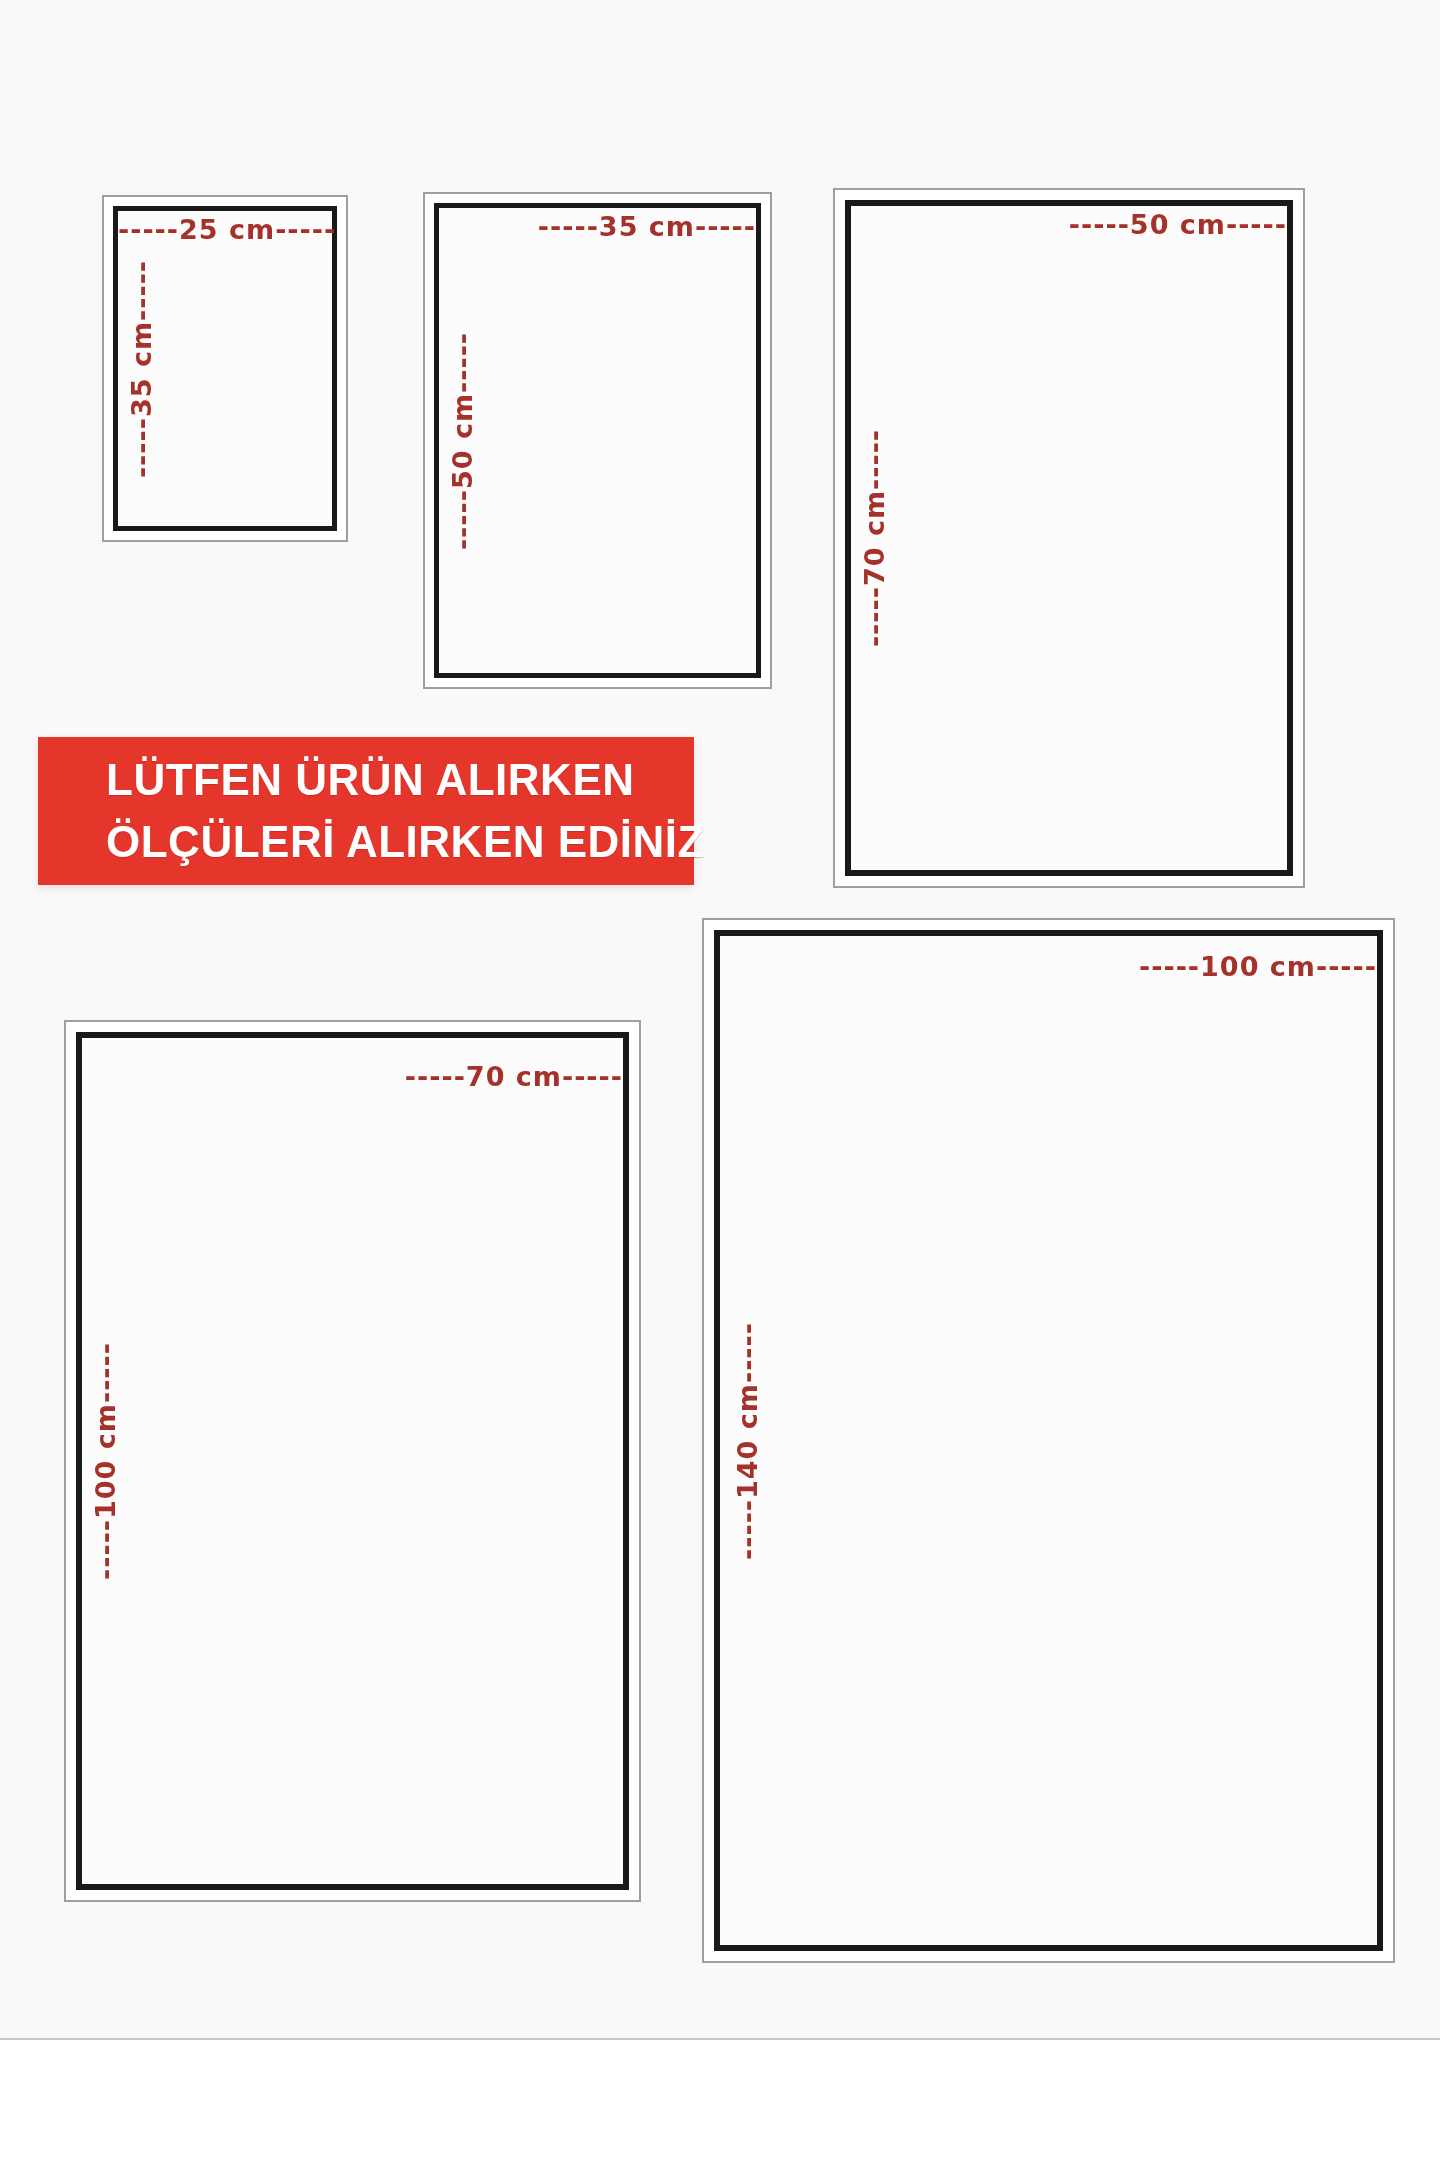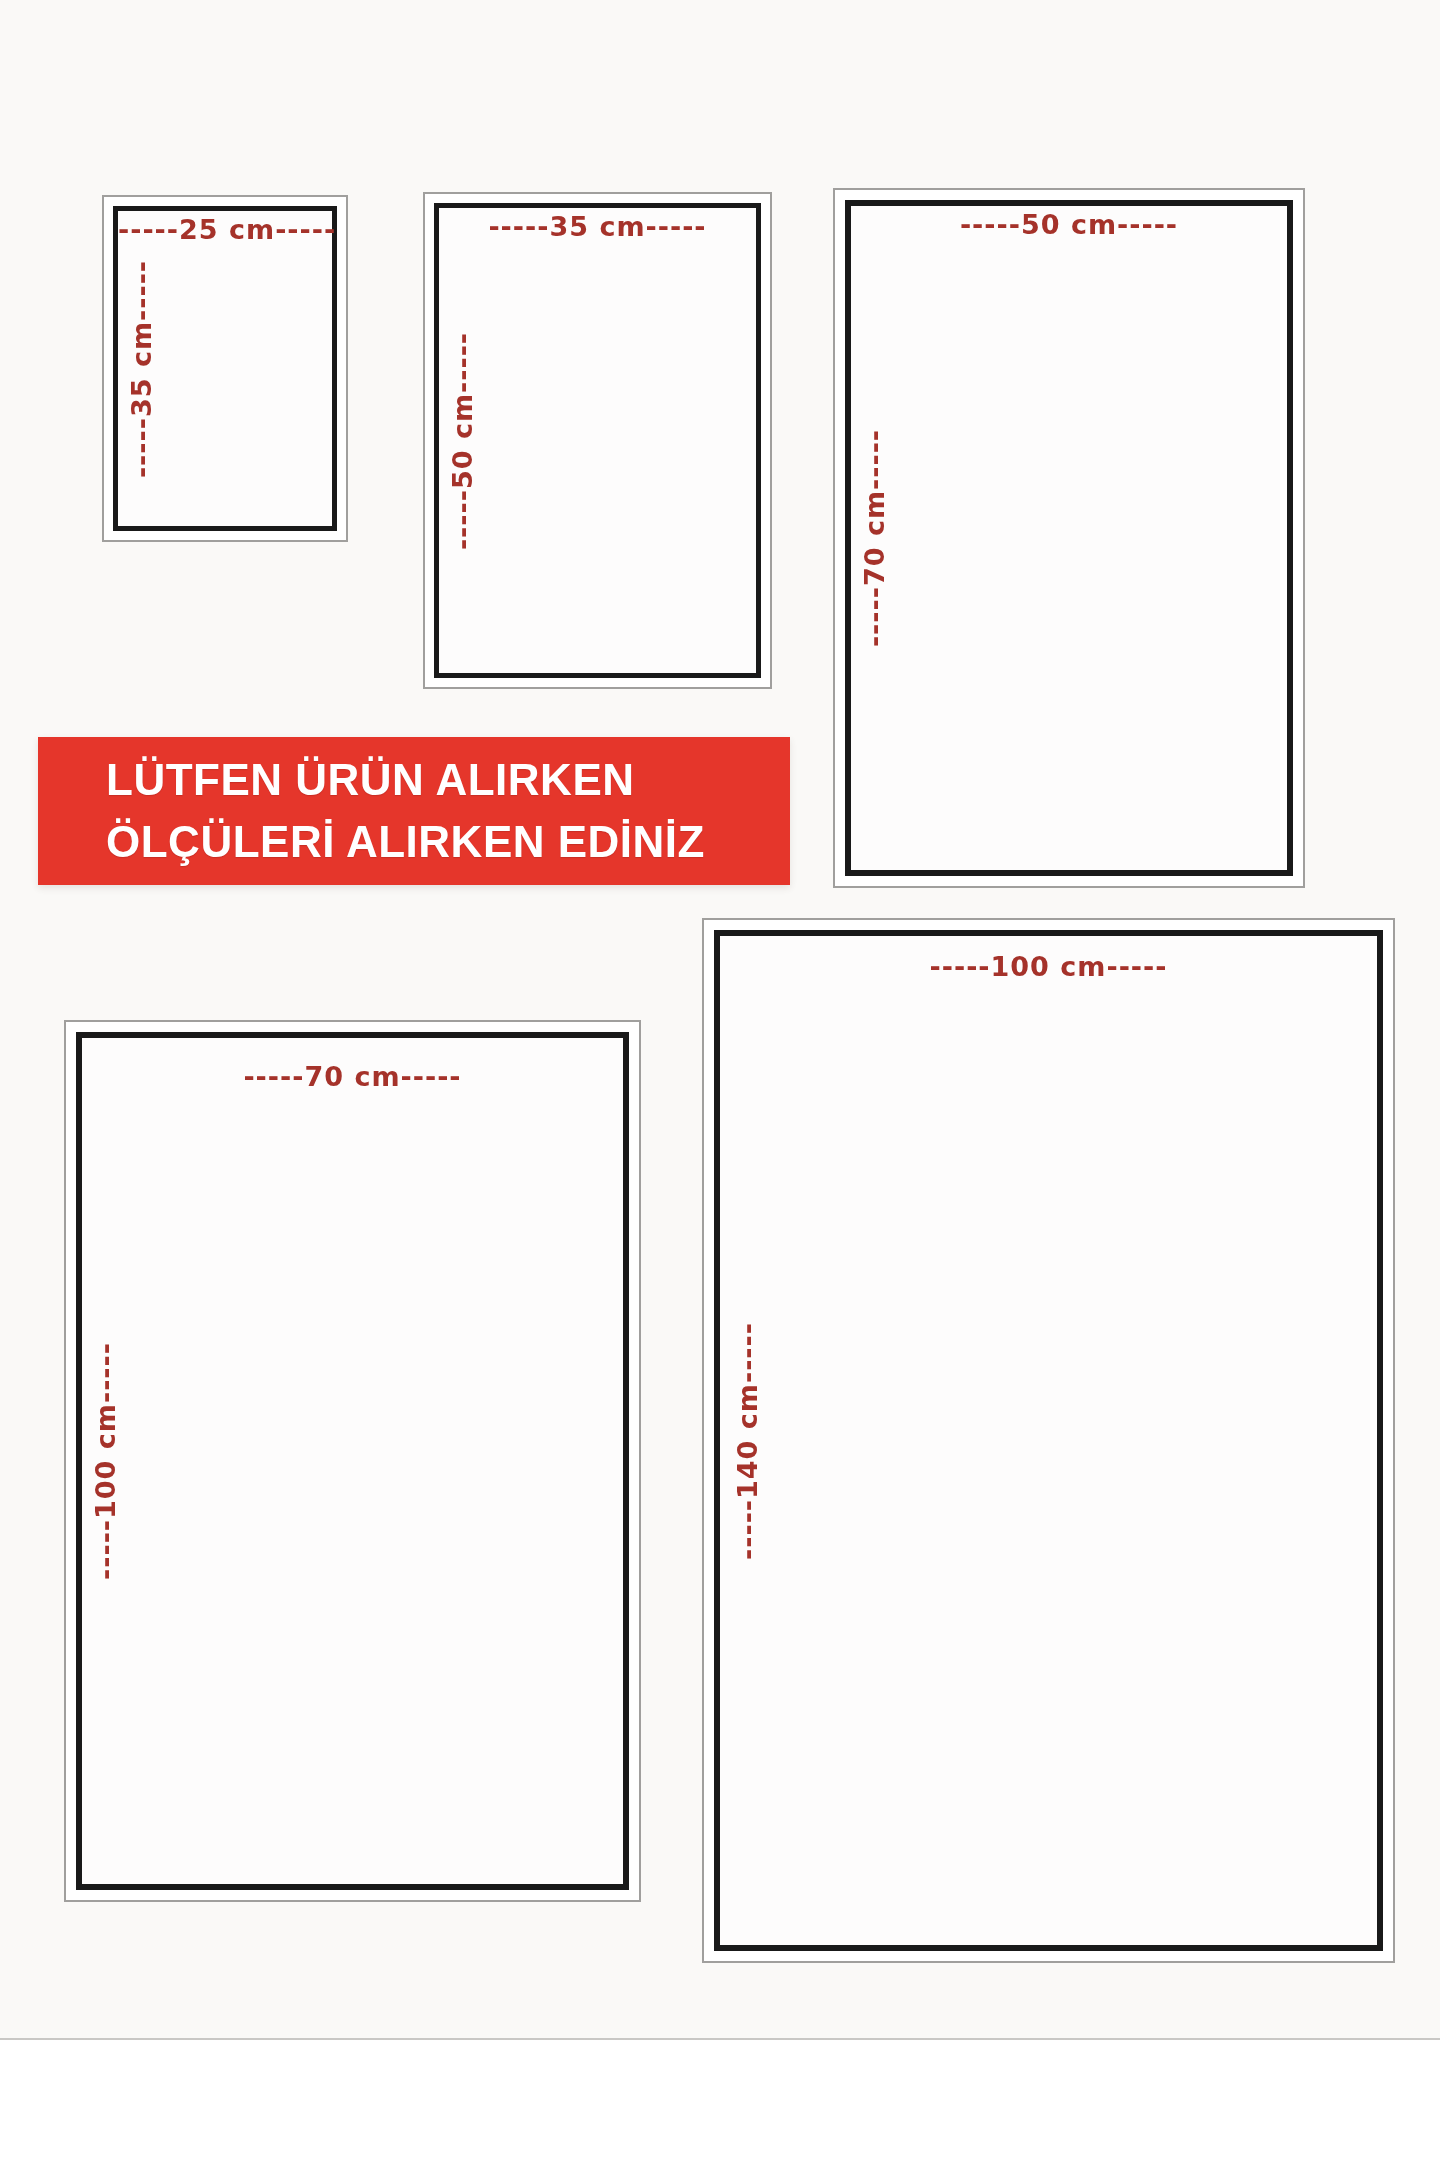--- a/index.html
+++ b/index.html
@@ -34,39 +34,39 @@
   .size-box.large .size-box-inner{border-width:6px;}
 
   .r1{left:102px;top:195px;width:246px;height:347px;}
   .r2{left:423px;top:192px;width:349px;height:497px;}
   .r3{left:833px;top:188px;width:472px;height:700px;}
   .r4{left:64px; top:1020px;width:577px;height:882px;}
   .r5{left:702px;top:918px;width:693px;height:1045px;}
 
   .width-label{
     position:absolute;left:0;right:0;top:2px;
-    text-align:center;white-space:nowrap;
+    text-align:right;white-space:nowrap;
     font-weight:bold;font-size:27px;line-height:34px;letter-spacing:1px;
     color:var(--label-color);
   }
   .r4 .width-label{top:22px;}
   .r5 .width-label{top:14px;}
 
   .height-label{
     position:absolute;left:24px;top:50%;
     transform:translate(-50%,-50%) rotate(-90deg);
     white-space:nowrap;
     font-weight:bold;font-size:27px;line-height:34px;letter-spacing:1px;
     color:var(--label-color);
   }
   .r5 .height-label{left:28px;}
 
   
   .notice-banner{
-    position:absolute;left:38px;top:737px;width:752px;height:148px;
+    position:absolute;left:38px;top:737px;width:656px;height:148px;
     box-sizing:border-box;background:var(--banner-bg);
     display:flex;flex-direction:column;justify-content:center;
     padding-left:68px;
     box-shadow:0 3px 7px rgba(80,60,50,0.12);
     font-family:"Liberation Sans","DejaVu Sans",sans-serif;
   }
   .notice-line{
     color:var(--banner-fg);
     font-weight:bold;font-size:44px;line-height:62px;letter-spacing:0.5px;
     white-space:nowrap;

